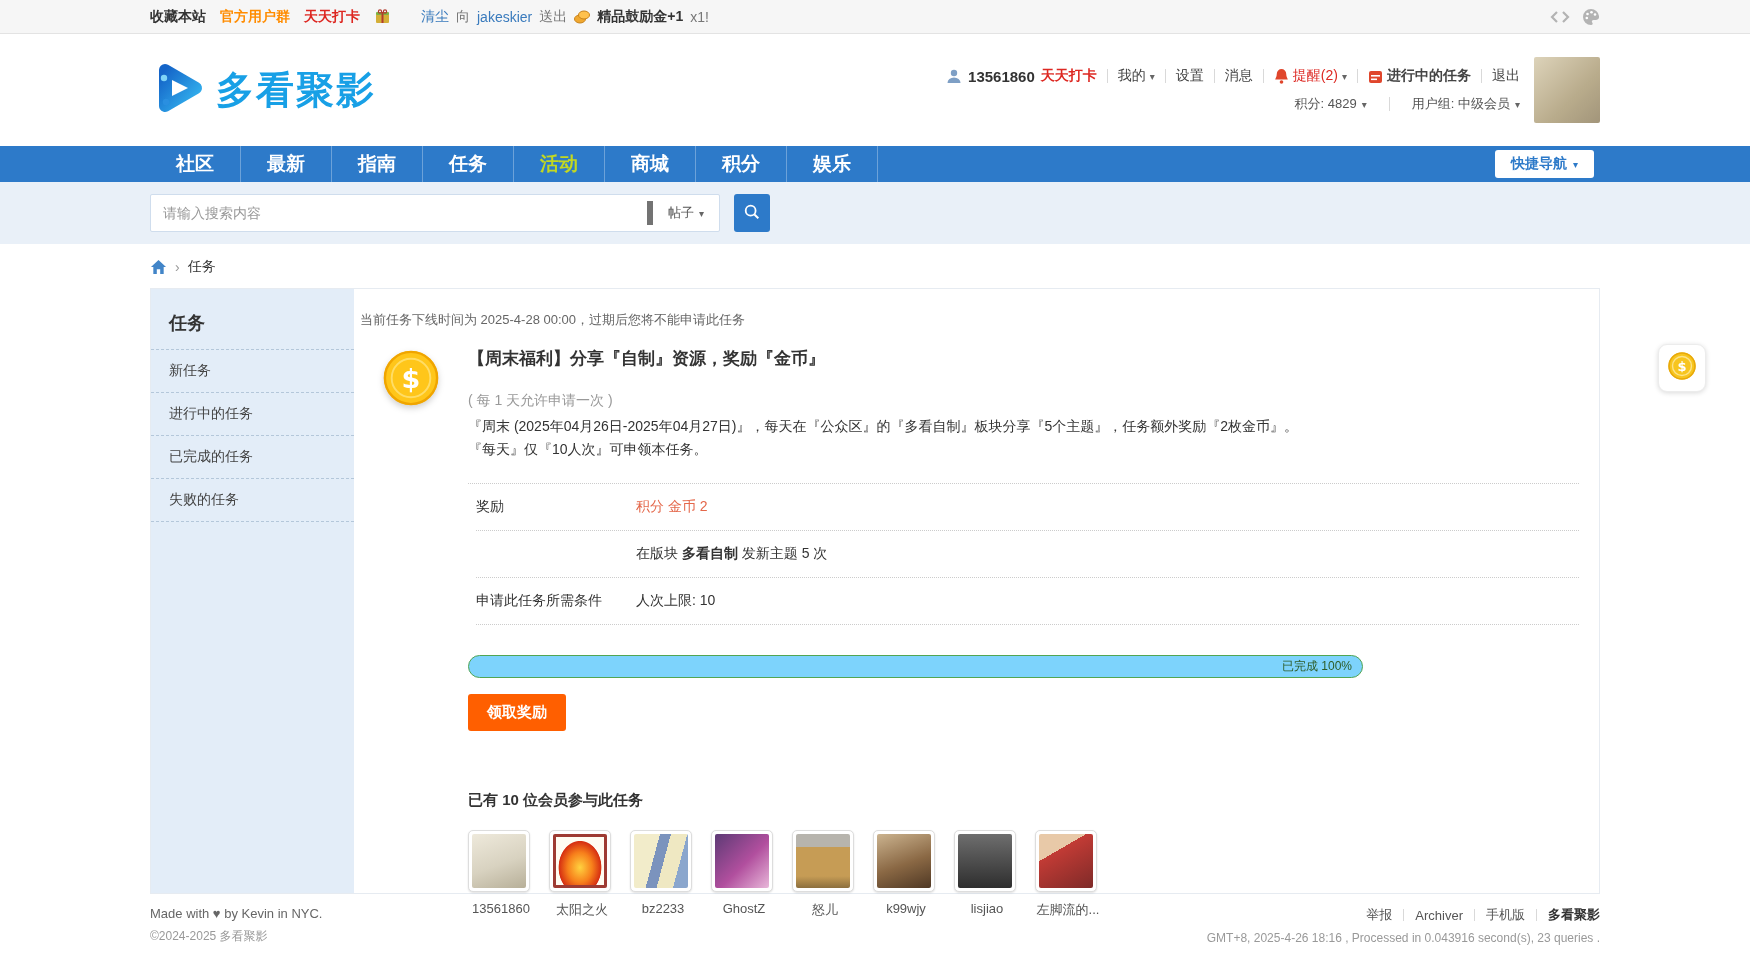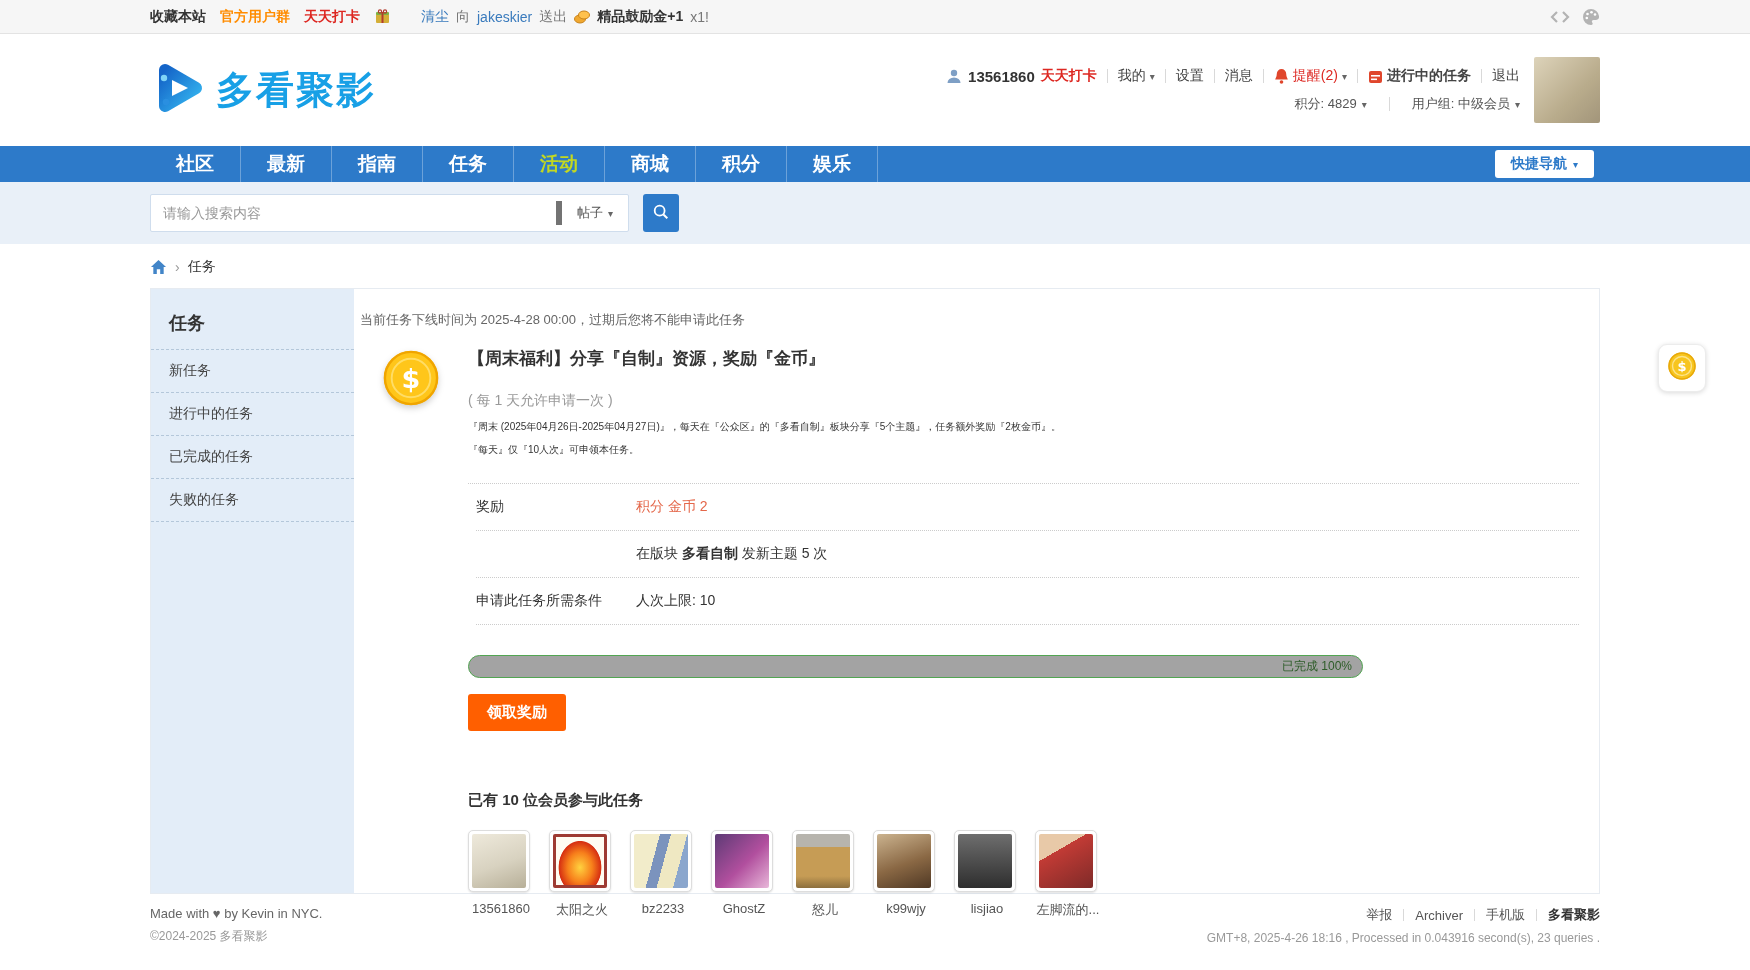--- a/index.html
+++ b/index.html
@@ -47,21 +47,21 @@
   .nav .inner { display:flex; align-items:center; height:100%; }
   .nav-item { color:#fff; font-weight:bold; font-size:19px; line-height:36px; padding:0 26px; cursor:pointer; border-right:1px solid rgba(255,255,255,.3); }
   .nav-item:first-child { border-left:1px solid rgba(255,255,255,.3); border-left:none; }
   .nav-item.active { color:#c3d821; }
   .quick-nav { margin-left:auto; margin-right:6px; background:#fff; color:#2d7ac9; font-weight:bold; font-size:14px; padding:5px 16px; border-radius:3px; cursor:pointer; display:flex; align-items:center; gap:6px; }
   .quick-nav .caret { color:#2d7ac9; }
 
   
   .search-row { background:#e9f0f8; padding:12px 0; }
   .search-row .inner { display:flex; align-items:center; }
-  .search-box { display:flex; align-items:center; background:#fff; border:1px solid #cfdded; width:479px; height:38px; border-radius:2px; }
+  .search-box { display:flex; align-items:center; background:#fff; border:1px solid #cfdded; width:570px; height:38px; border-radius:2px; }
   .search-box input { flex:1; border:none; outline:none; padding:0 12px; font-size:14px; color:#555; background:transparent; font-family:inherit; }
   .search-box input::placeholder { color:#999; }
   .search-type { width:72px; display:flex; align-items:center; justify-content:center; gap:5px; font-size:13px; color:#555; border-left:6px solid #737373; height:24px; cursor:pointer; }
   .search-btn { width:36px; height:38px; background:#2d7ac9; border:none; border-radius:3px; margin-left:14px; display:flex; align-items:center; justify-content:center; cursor:pointer; }
 
   
   .breadcrumb { padding:14px 0 12px; }
   .breadcrumb .inner { display:flex; align-items:center; gap:8px; font-size:14px; }
   .bc-sep { color:#999; font-size:14px; }
   .bc-current { color:#333; }
@@ -71,29 +71,29 @@
   .sidebar { width:203px; background:#e3edf8; flex-shrink:0; }
   .sidebar-title { font-size:18px; font-weight:bold; color:#333; padding:22px 18px 14px; border-bottom:1px dashed #b4c7da; }
   .sidebar-item { font-size:14px; color:#444; padding:12px 18px; border-bottom:1px dashed #b4c7da; cursor:pointer; }
   .content { flex:1; background:#fff; padding:22px 20px 20px 6px; position:relative; }
   .notice { font-size:13px; color:#666; }
   .task-block { display:flex; margin-top:18px; }
   .coin-big { width:58px; height:58px; margin:2px 28px 0 22px; flex-shrink:0; filter:drop-shadow(0 3px 3px rgba(0,0,0,.18)); }
   .task-details { flex:1; min-width:0; }
   .task-title { font-size:17px; font-weight:bold; color:#333; }
   .task-freq { color:#999; font-size:14px; margin-top:22px; }
-  .desc { font-size:10px; color:#333; line-height:23px; margin-top:5px; }
+  .desc { font-size:14px; color:#333; line-height:23px; margin-top:5px; }
   .task-table { margin-top:22px; border-top:1px dotted #ccc; }
   .trow { display:flex; padding:14px 0; border-bottom:1px dotted #ccc; font-size:14px;margin-left:8px; }
   .tlabel { width:160px; color:#333; flex-shrink:0; }
   .tvalue { flex:1; }
   .reward-val { color:#e4674a; }
   .board-name { font-weight:bold; }
   .progress-wrap { margin-top:30px; width:895px; }
-  .progress-bar { height:23px; background:#a3a3a3; border:1px solid #52a552; border-radius:12px; display:flex; align-items:center; justify-content:flex-end; padding-right:10px; font-size:12px; color:#2d5c28; }
+  .progress-bar { height:23px; background:#7dd3fc; border:1px solid #52a552; border-radius:12px; display:flex; align-items:center; justify-content:flex-end; padding-right:10px; font-size:12px; color:#2d5c28; }
   .claim-btn { margin-top:16px; background:#ff5f00; border:none; color:#fff; font-weight:bold; font-size:15px; padding:9px 19px; border-radius:3px; cursor:pointer; font-family:inherit; }
   .participants-heading { margin-top:60px; font-size:15px; font-weight:bold; color:#333; }
   .avatar-row { display:flex; margin-top:20px; }
   .participant { width:66px; margin-right:15px; text-align:center; cursor:pointer; }
   .p-avatar { width:62px; height:62px; border:1px solid #ddd; border-radius:5px; padding:3px; background:#fff; box-shadow:0 1px 2px rgba(0,0,0,.12); }
   .p-avatar .p-img { width:100%; height:100%; border-radius:2px; }
   .p-name { margin-top:9px; font-size:13px; color:#555; white-space:nowrap; }
 
   
   .float-coin { position:absolute; right:44px; top:344px; width:48px; height:48px; background:#fff; border:1px solid #ececec; border-radius:9px; box-shadow:0 1px 5px rgba(0,0,0,.15); display:flex; align-items:center; justify-content:center; cursor:pointer; }

